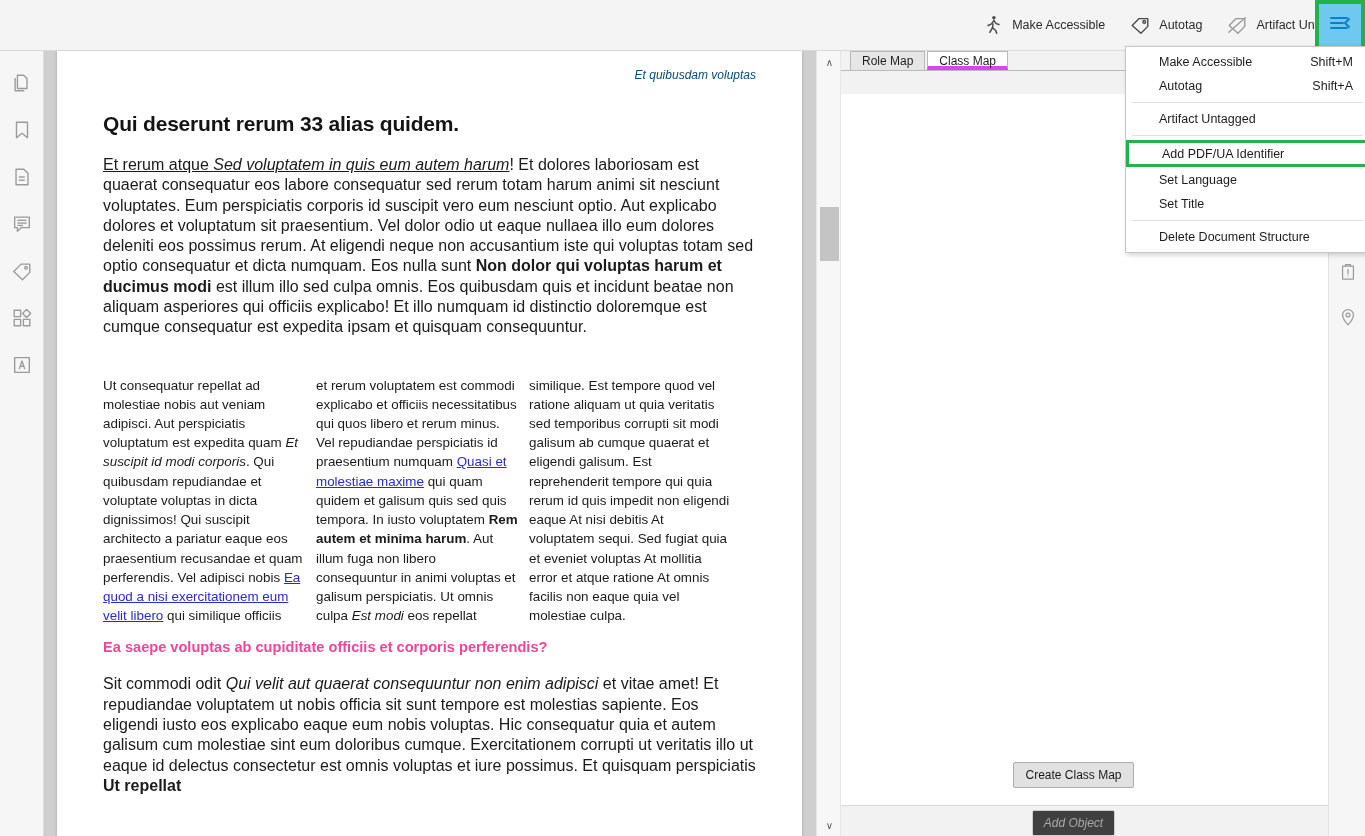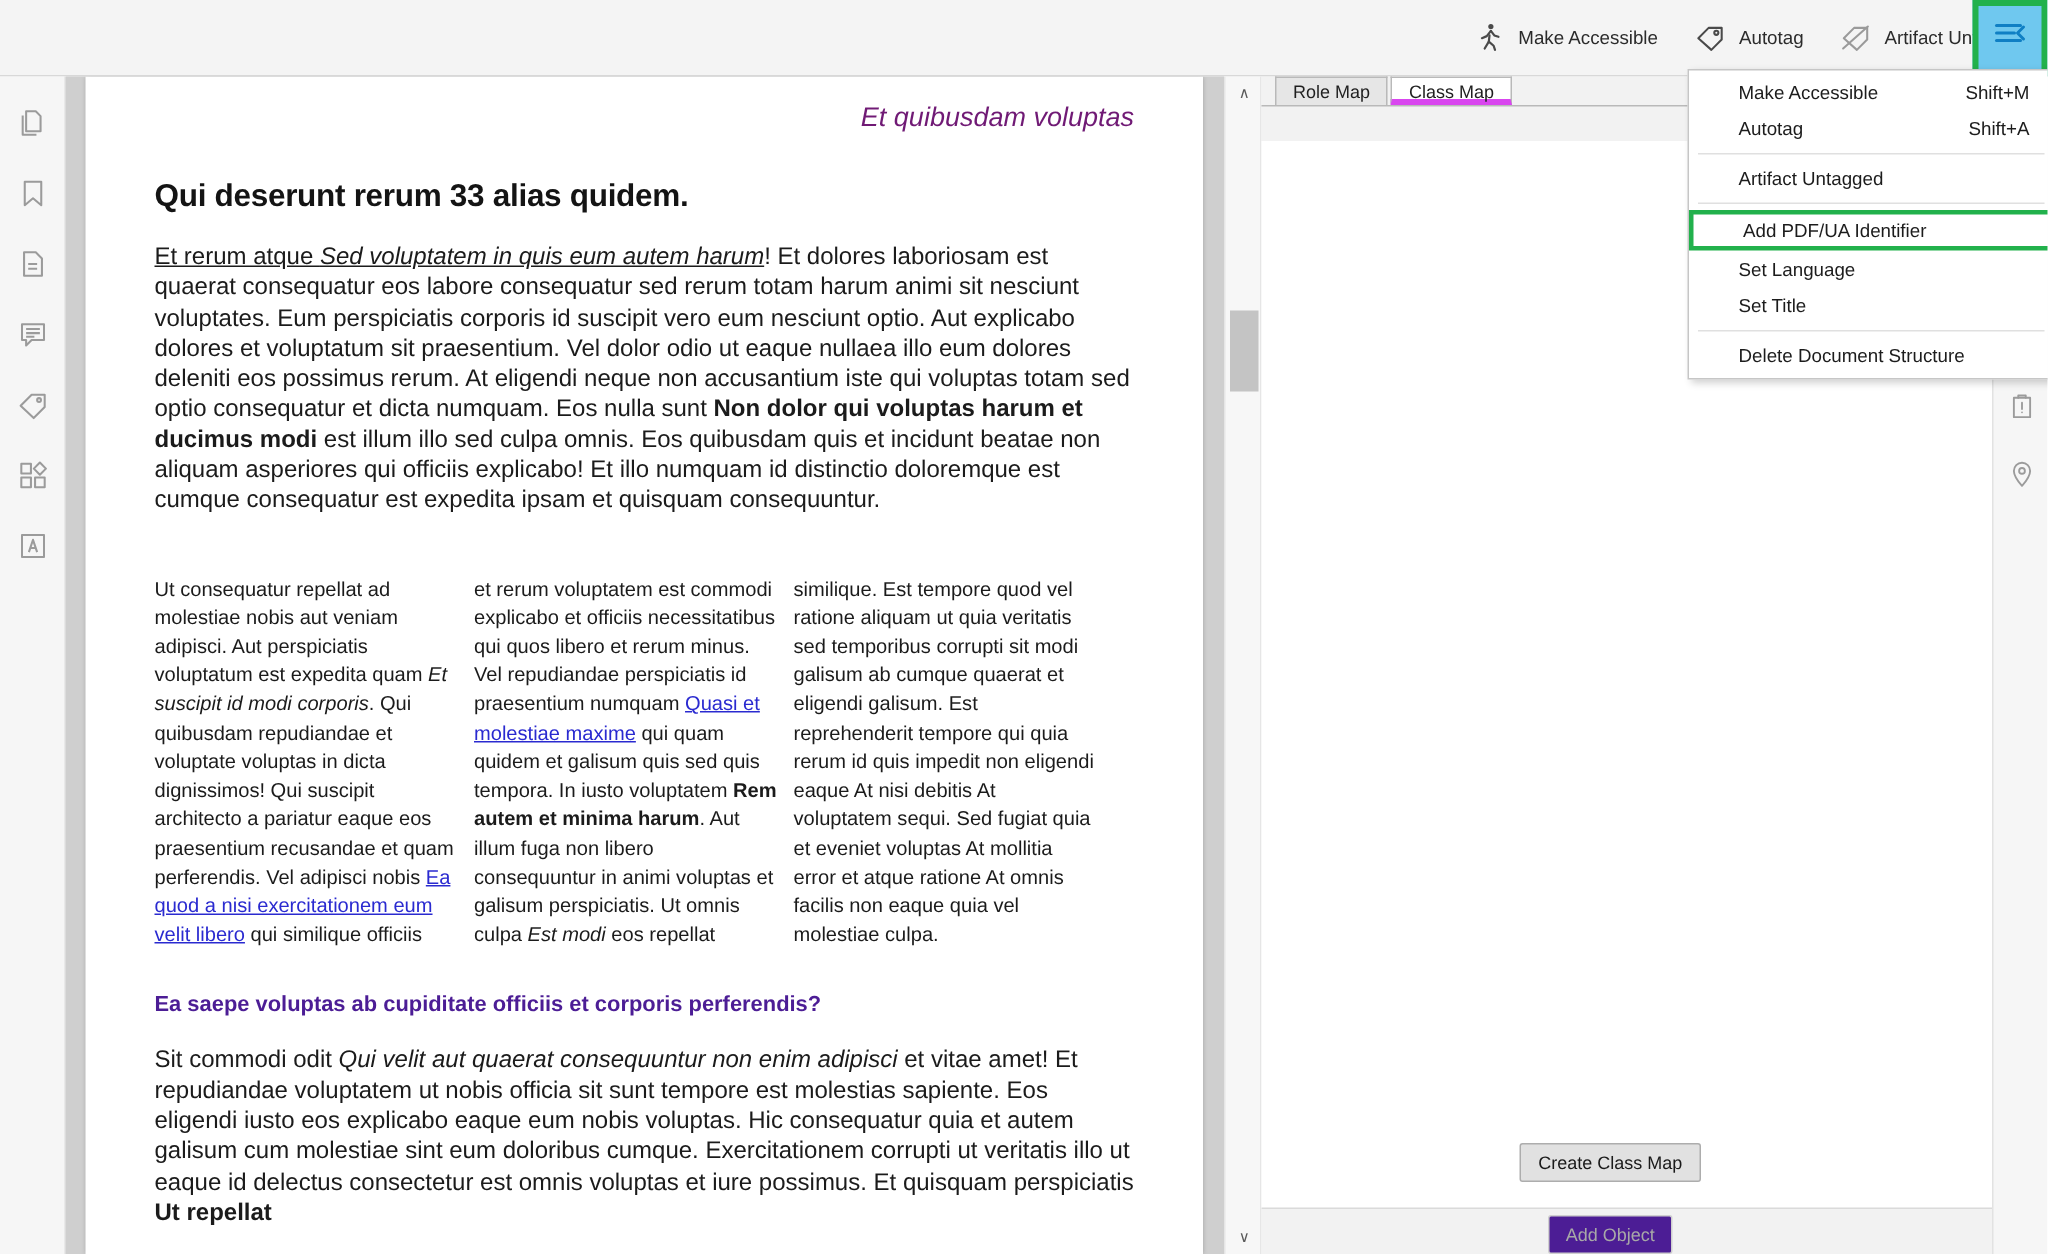--- a/index.html
+++ b/index.html
@@ -64,35 +64,35 @@
     background: #cfcfcf; overflow: hidden;
   }
   .page {
     position: absolute; left: 13px; top: 0;
     width: 745px; height: 785px;
     background: #ffffff;
     box-shadow: 0 0 3px rgba(0,0,0,.22);
   }
   .page-inner { padding: 0 46px; font-size: 13.5px; color: #1b1b1b; }
   .running-head {
-    text-align: right; font-style: italic; color: #701a75;
-    font-size: 18px; padding-top: 17px;
+    text-align: right; font-style: italic; color: #0c4a6e;
+    font-size: 12px; padding-top: 17px;
   }
   h1.doc-h1 {
     font-size: 21px; font-weight: bold; color: #141414;
     margin-top: 30px; letter-spacing: -0.2px;
   }
   p.doc-p {
     margin-top: 19px; line-height: 20.3px;
     font-size: 16px; color: #1b1b1b;
     text-align: left;
   }
   h2.doc-h2 {
-    font-size: 14.6px; font-weight: bold; color: #4c1d95;
-    margin-top: 30px;
+    font-size: 14.6px; font-weight: bold; color: #ec4899;
+    margin-top: 14px;
   }
   .cols {
     display: flex; gap: 10px; margin-top: 38px;
   }
   .col { width: 203px; font-size: 13.4px; line-height: 19.2px; color: #1b1b1b; }
   .u { text-decoration: underline; }
   .i { font-style: italic; }
   .b { font-weight: bold; }
   a.doclink {
     color: #2a2ad0; text-decoration: underline;
@@ -151,21 +151,21 @@
     position: absolute; left: 0; bottom: 0;
     width: 487px; height: 45px;
     display: flex; align-items: center; justify-content: flex-end;
     gap: 22px; padding-right: 22px; flex-direction: column;
   }
   .pbtn {
     font-size: 12px; padding: 5px 11px;
     border: 1px solid #adadad; background: #e1e1e1; color: #1a1a1a;
     border-radius: 2px; cursor: default;
   }
-  .pbtn.disabled { color: #a8a8a8; border-color: #cfcfcf; background: #4c1d95; }
+  .pbtn.disabled { color: #a8a8a8; border-color: #cfcfcf; background: #404040; font-style: italic; }
 
   
   .menu {
     position: absolute; left: 1125px; top: 46px;
     width: 245px; background: #ffffff;
     border: 1px solid #c6c6c6;
     box-shadow: 2px 2px 5px rgba(0,0,0,.19);
     padding: 3px 0 3px 0;
     z-index: 50;
   }

